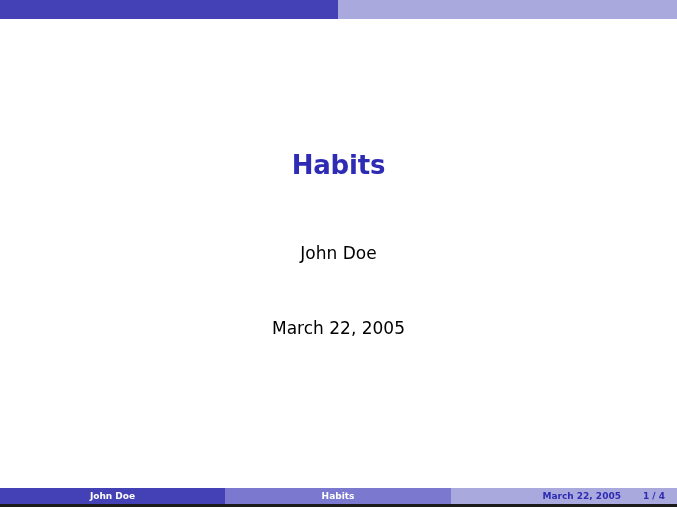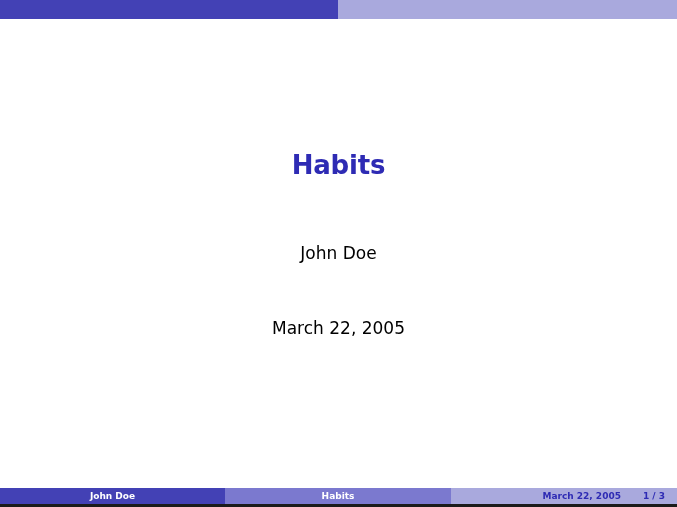--- a/index.html
+++ b/index.html
@@ -161,19 +161,19 @@
 
   <div class="footbar">
     <div class="foot-seg foot-author">
       <span>John Doe</span>
     </div>
     <div class="foot-seg foot-title">
       <span>Habits</span>
     </div>
     <div class="foot-seg foot-info">
       <span class="foot-date">March 22, 2005</span>
-      <span class="foot-page">1 / 3</span>
+      <span class="foot-page">1 / 4</span>
     </div>
   </div>
 
   <div class="bottom-edge"></div>
 
 </div>
 
 </body></html>

